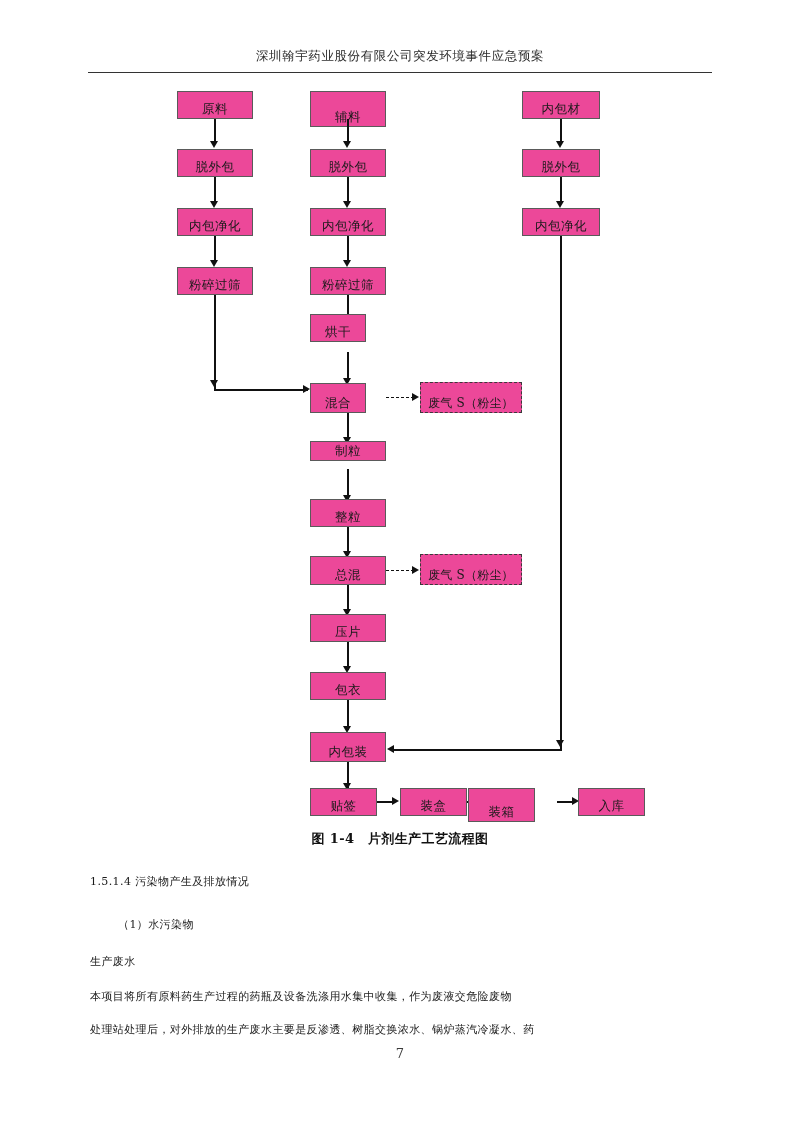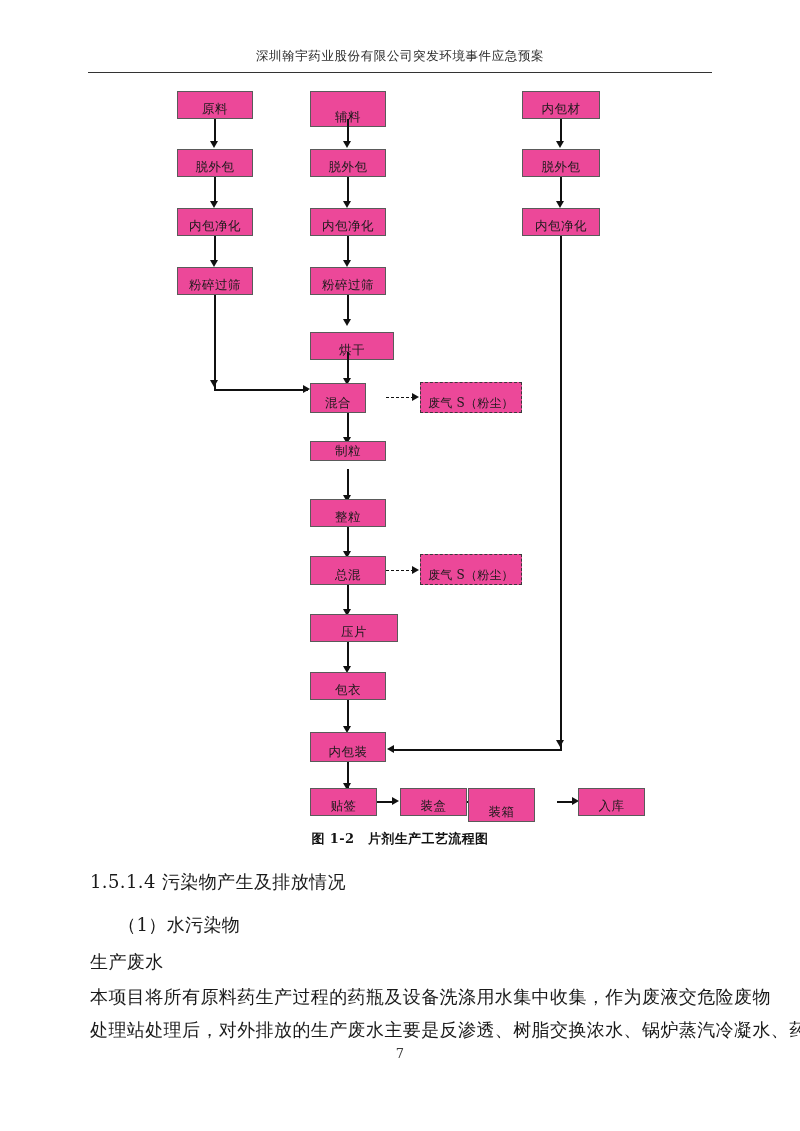--- a/index.html
+++ b/index.html
@@ -112,21 +112,21 @@
     font-weight: bold;
     font-size: 13px;
     letter-spacing: 0.4px;
     color: #111111;
   }
 
   
   .para {
     position: absolute;
     font-family: "DejaVu Serif", "Liberation Serif", serif;
-    font-size: 18px;
+    font-size: 11px;
     color: #1a1a1a;
     letter-spacing: 0.4px;
     line-height: 34px;
     white-space: nowrap;
   }
   #sec-heading { left: 90px; top: 865px; }
   #sub-item    { left: 118px; top: 908px; }
   #sub-label   { left: 90px;  top: 945px; }
   #body-l1     { left: 90px;  top: 980px; }
   #body-l2     { left: 90px;  top: 1013px; }
@@ -198,21 +198,21 @@
     </div>
     <div class="ln v" style="left:347px; top:236px; height:26px;"></div>
     <div class="arrow-d" style="left:343px; top:260px;"></div>
 
     <div class="node" style="left:310px; top:267px; width:76px; height:28px;">
       <span>粉碎过筛</span>
     </div>
     <div class="ln v" style="left:347px; top:295px; height:26px;"></div>
     <div class="arrow-d" style="left:343px; top:319px;"></div>
 
-    <div class="node" style="left:310px; top:332px; width:84px; height:28px;">
+    <div class="node" style="left:310px; top:314px; width:56px; height:28px;">
       <span>烘干</span>
     </div>
     <div class="ln v" style="left:347px; top:352px; height:30px;"></div>
     <div class="arrow-d" style="left:343px; top:378px;"></div>
 
     <div class="node" style="left:310px; top:383px; width:56px; height:30px;">
       <span>混合</span>
     </div>
 
     <div class="ln dash-h" style="left:386px; top:397px; width:28px;"></div>
@@ -242,21 +242,21 @@
 
     <div class="ln dash-h" style="left:386px; top:570px; width:28px;"></div>
     <div class="arrow-r" style="left:412px; top:566px;"></div>
     <div class="node dashed" style="left:420px; top:554px; width:102px; height:31px;">
       <span>废气 S（粉尘）</span>
     </div>
 
     <div class="ln v" style="left:347px; top:585px; height:28px;"></div>
     <div class="arrow-d" style="left:343px; top:609px;"></div>
 
-    <div class="node" style="left:310px; top:614px; width:88px; height:28px;">
+    <div class="node" style="left:310px; top:614px; width:76px; height:28px;">
       <span>压片</span>
     </div>
     <div class="ln v" style="left:347px; top:642px; height:28px;"></div>
     <div class="arrow-d" style="left:343px; top:666px;"></div>
 
     <div class="node" style="left:310px; top:672px; width:76px; height:28px;">
       <span>包衣</span>
     </div>
     <div class="ln v" style="left:347px; top:700px; height:30px;"></div>
     <div class="arrow-d" style="left:343px; top:726px;"></div>
@@ -304,21 +304,21 @@
       <span>装箱</span>
     </div>
     <div class="ln h" style="left:557px; top:801px; width:17px;"></div>
     <div class="arrow-r" style="left:572px; top:797px;"></div>
 
     <div class="node" style="left:578px; top:788px; width:67px; height:28px;">
       <span>入库</span>
     </div>
   </div>
 
-  <div id="caption">图 1-2　片剂生产工艺流程图</div>
+  <div id="caption">图 1-4　片剂生产工艺流程图</div>
 
   <div class="para" id="sec-heading">1.5.1.4 污染物产生及排放情况</div>
   <div class="para" id="sub-item">（1）水污染物</div>
   <div class="para" id="sub-label">生产废水</div>
   <div class="para" id="body-l2">处理站处理后，对外排放的生产废水主要是反渗透、树脂交换浓水、锅炉蒸汽冷凝水、药</div>
   <div class="para" id="body-l1">本项目将所有原料药生产过程的药瓶及设备洗涤用水集中收集，作为废液交危险废物</div>
 
   <div id="page-number">7</div>
 
 </div>

